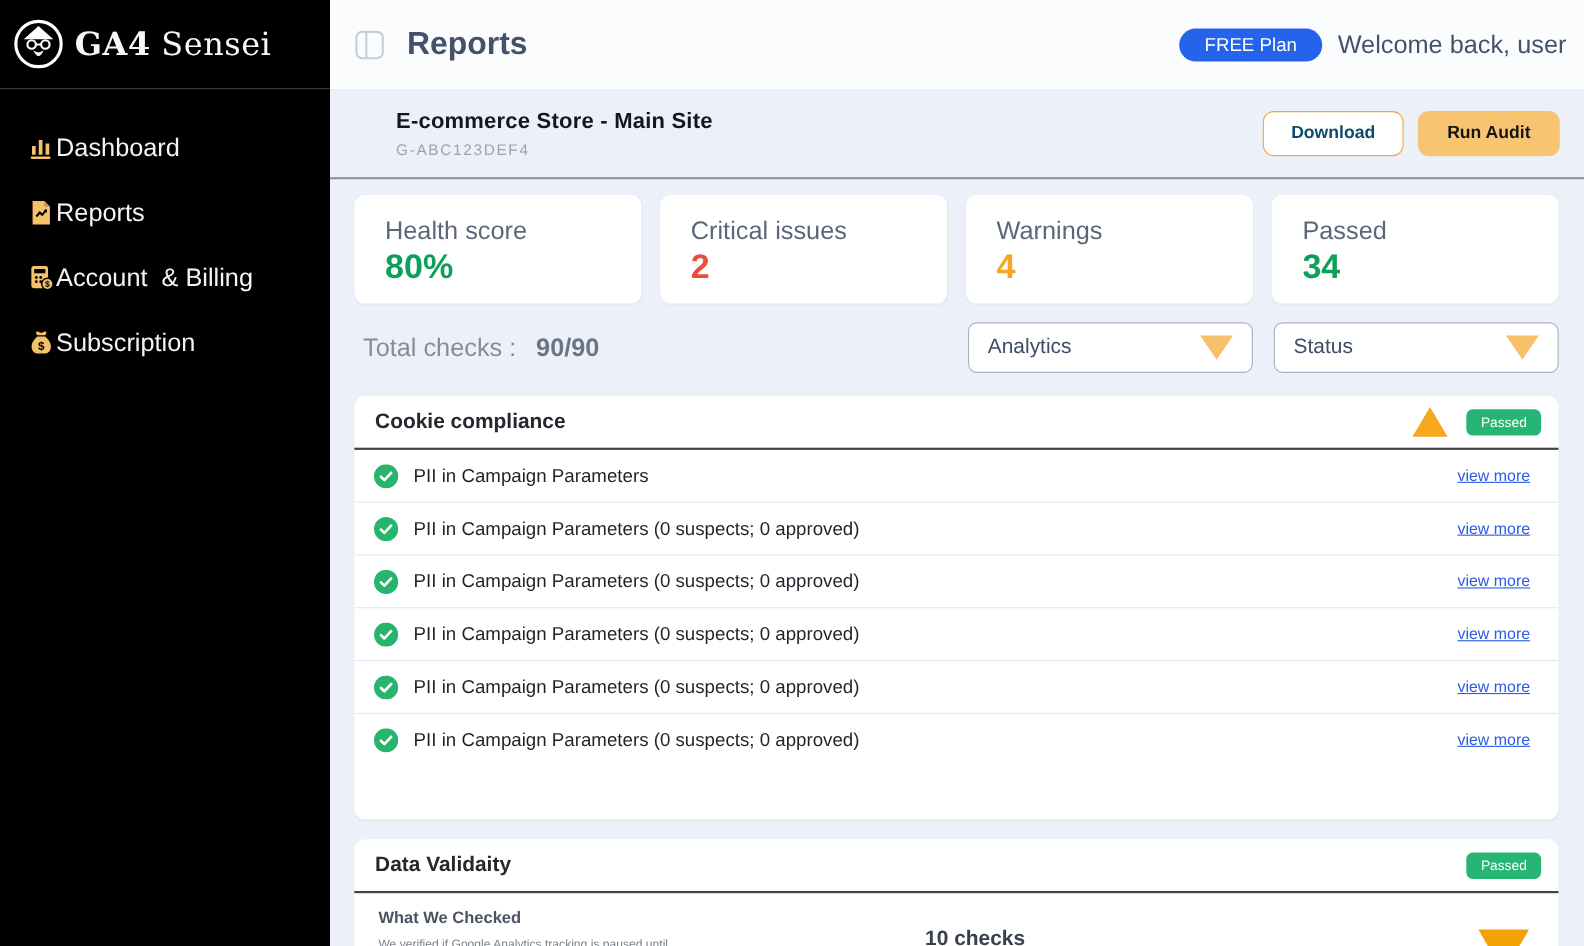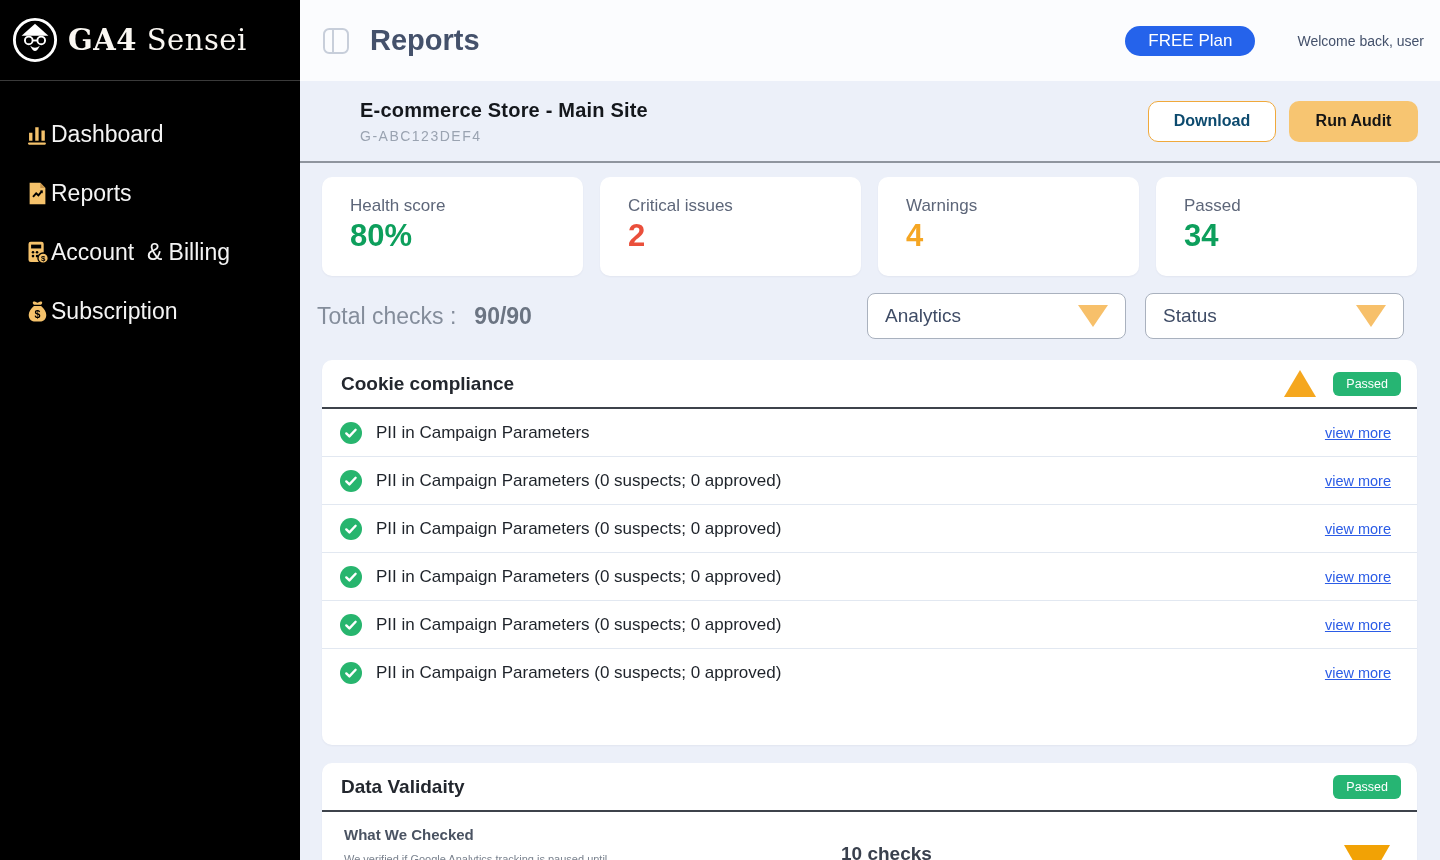--- a/index.html
+++ b/index.html
@@ -16,40 +16,40 @@
   .nav-item { display:flex; align-items:center; padding:16px 24px; cursor:pointer; }
   .nav-icon { width:27px; height:27px; flex:0 0 27px; }
   .nav-label { color:#F4F4F4; font-size:23px; white-space:pre; }
 
   
   .topbar { position:absolute; left:300px; top:0; width:1140px; height:81px; background:#FBFCFE; display:flex; align-items:center; padding:0 16px 0 18px; }
   .panel-icon { width:36px; height:36px; }
   .page-title { margin-left:16px; font-size:29px; font-weight:600; color:#44516B; }
   .topbar-right { margin-left:auto; display:flex; align-items:center; gap:14px; }
   .plan-badge { background:#2563EB; color:#fff; border-radius:999px; padding:5px 23px; font-size:17px; cursor:pointer; }
-  .welcome { font-size:14px; color:#44516B;margin-left:28px; }
+  .welcome { font-size:23px; color:#44516B; }
 
   
   .subheader { position:absolute; left:300px; top:81px; width:1140px; height:82px; display:flex; align-items:center; padding:0 22px 0 60px; border-bottom:2px solid #8F959E;gap:11px; }
   .prop-name { font-size:20px; font-weight:800; color:#14171C; letter-spacing:.2px; }
   .prop-id { font-size:14px; color:#9AA3B1; letter-spacing:1.5px; margin-top:6px; }
   .subheader-actions { margin-left:auto; display:flex; gap:13px; }
   .btn { height:41px; border-radius:10px; font-size:16px; font-weight:700; display:flex; align-items:center; justify-content:center; cursor:pointer; }
   .btn-download { width:128px; background:#fff; border:1.5px solid #F0A93C; color:#0c4a6e; }
   .btn-run { width:129px; background:#F7C571; border:none; color:#141414; font-weight:800; }
 
   
   .stats { position:absolute; left:322px; top:177px; width:1095px; display:grid; grid-template-columns:repeat(4,1fr); gap:17px; }
   .stat-card { background:#fff; border-radius:10px; height:99px; padding:19px 28px; box-shadow:0 1px 2px rgba(30,40,70,.05); }
-  .stat-label { font-size:17px; color:#5D6679; }
+  .stat-label { font-size:23px; color:#5D6679; }
   .stat-value { font-size:31px; font-weight:800; margin-top:2px; }
   .c-green { color:#0D9F5C; } .c-red { color:#EA4F3B; } .c-orange { color:#F5A623; }
 
   
-  .filters { position:absolute; left:309px; top:293px; width:1095px; height:46px; display:flex; align-items:center; }
+  .filters { position:absolute; left:322px; top:293px; width:1095px; height:46px; display:flex; align-items:center; }
   .total-label { font-size:23px; color:#848D9B; margin-left:8px; }
   .total-value { font-size:23px; font-weight:800; color:#6B7482; margin-left:18px; }
   .select { width:259px; height:46px; background:#fff; border:1px solid #A9B1BE; border-radius:8px; display:flex; align-items:center; justify-content:space-between; padding:0 17px; cursor:pointer; }
   .select-label { font-size:19px; color:#3F4C66; }
   .tri-down-sm { width:0; height:0; border-left:15px solid transparent; border-right:15px solid transparent; border-top:22px solid #F7C06A; }
   .sel-cat { margin-left:auto; } .sel-status { margin-left:19px; }
 
   
   .card { position:absolute; left:322px; width:1095px; background:#fff; border-radius:10px; overflow:hidden; box-shadow:0 1px 2px rgba(30,40,70,.05); }
   .card-cookie { top:360px; height:385px; }

